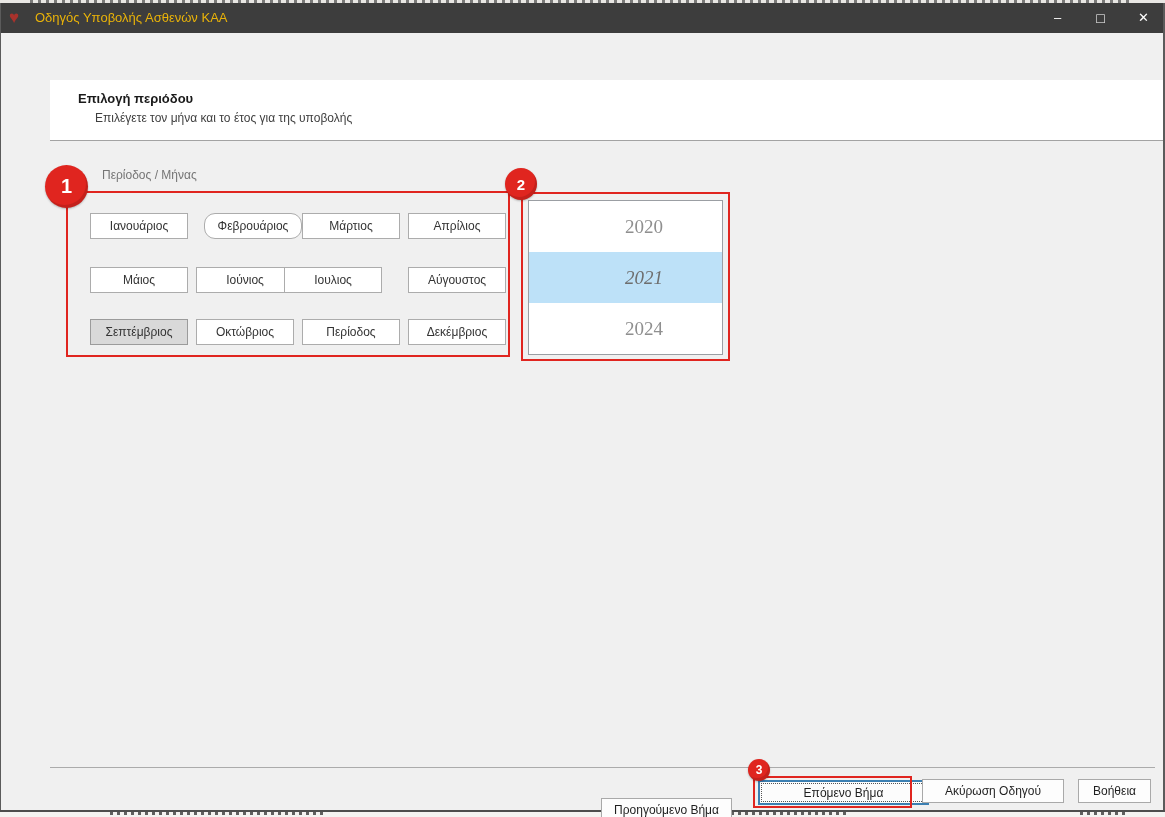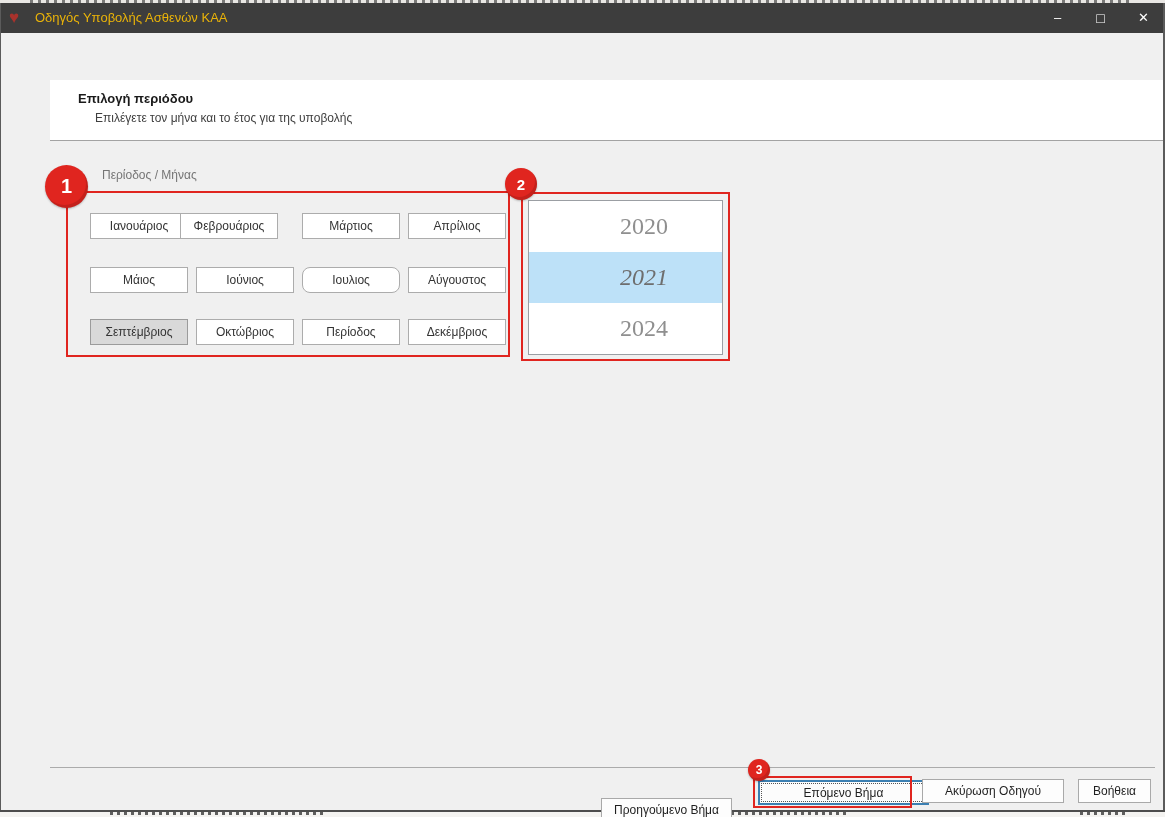--- a/index.html
+++ b/index.html
@@ -40,21 +40,21 @@
         box-shadow:inset -2px -3px 0 rgba(0,0,0,.12), 0 1px 2px rgba(0,0,0,.25);}
   
   .month-btn{position:absolute;width:98px;height:26px;background:#FFFFFF;border:1px solid #ACACAC;
         box-sizing:border-box;display:flex;align-items:center;justify-content:center;
         font-size:12px;color:#333333;z-index:2;cursor:default;}
   .month-btn.selected{background:#D9D9D9;border-color:#9B9B9B;}
   
   .year-box{position:absolute;left:528px;top:200px;width:195px;height:155px;background:#FFFFFF;
         border:1px solid #9B9EA3;box-sizing:border-box;display:flex;flex-direction:column;z-index:2;}
   .year-row{flex:1;display:flex;align-items:center;justify-content:center;
-        font-family:"Liberation Serif",serif;font-size:24px;color:#8F8F8F;cursor:default;padding-left:37px;}
+        font-family:"Liberation Serif",serif;font-size:19px;color:#8F8F8F;cursor:default;padding-left:37px;}
   .year-row.selected{background:#BDE1F8;font-style:italic;color:#6E6E6E;}
   
   .footer-divider{position:absolute;left:50px;top:767px;width:1105px;height:1px;background:#ABABAB;}
   .f-btn{position:absolute;height:24px;background:#FDFDFD;border:1px solid #A9A9A9;box-sizing:border-box;
         display:flex;align-items:center;justify-content:center;font-size:12px;color:#1F1F1F;z-index:3;cursor:default;}
   .f-btn.next{border:2px solid #3C7FB1;background:#FCFCFC;outline:1px dotted #555555;outline-offset:-4px;}
 </style>
 </head>
 <body>
 
@@ -84,26 +84,26 @@
 
   <div class="period-label">Περίοδος / Μήνας</div>
 
   <div class="ann-rect" style="left:66px;top:191px;width:444px;height:166px;"></div>
 
   <div class="ann-circle" style="left:45px;top:165px;width:43px;height:43px;font-size:20px;">
     <span>1</span>
   </div>
 
   <button class="month-btn" style="left:90px;top:213px;">Ιανουάριος</button>
-  <button class="month-btn" style="left:180px;top:213px;">Φεβρουάριος</button>
+  <button class="month-btn" style="left:204px;top:213px;border-radius:11px;">Φεβρουάριος</button>
   <button class="month-btn" style="left:302px;top:213px;">Μάρτιος</button>
   <button class="month-btn" style="left:408px;top:213px;">Απρίλιος</button>
   <button class="month-btn" style="left:90px;top:267px;">Μάιος</button>
   <button class="month-btn" style="left:196px;top:267px;">Ιούνιος</button>
-  <button class="month-btn" style="left:302px;top:267px;border-radius:8px;">Ιουλιος</button>
+  <button class="month-btn" style="left:284px;top:267px;">Ιουλιος</button>
   <button class="month-btn" style="left:408px;top:267px;">Αύγουστος</button>
   <button class="month-btn selected" style="left:90px;top:319px;">Σεπτέμβριος</button>
   <button class="month-btn" style="left:196px;top:319px;">Οκτώβριος</button>
   <button class="month-btn" style="left:302px;top:319px;">Περίοδος</button>
   <button class="month-btn" style="left:408px;top:319px;">Δεκέμβριος</button>
 
   <div class="ann-rect" style="left:521px;top:192px;width:209px;height:169px;"></div>
 
   <div class="ann-circle" style="left:505px;top:168px;width:32px;height:32px;font-size:15px;">
     <span>2</span>

